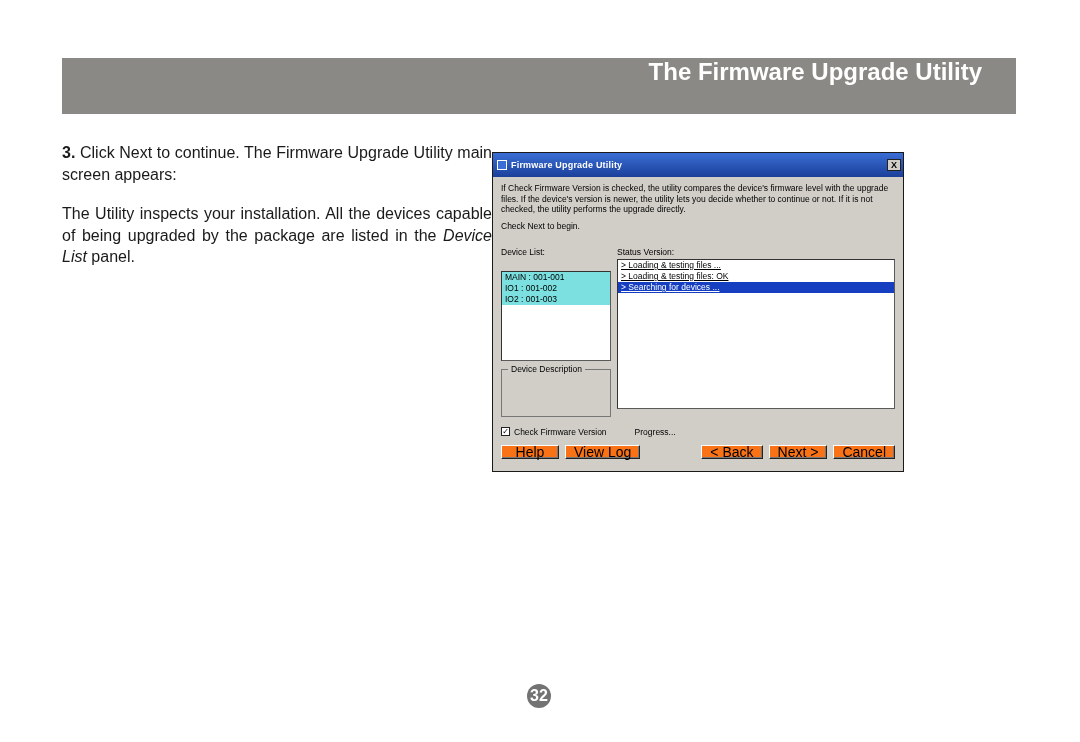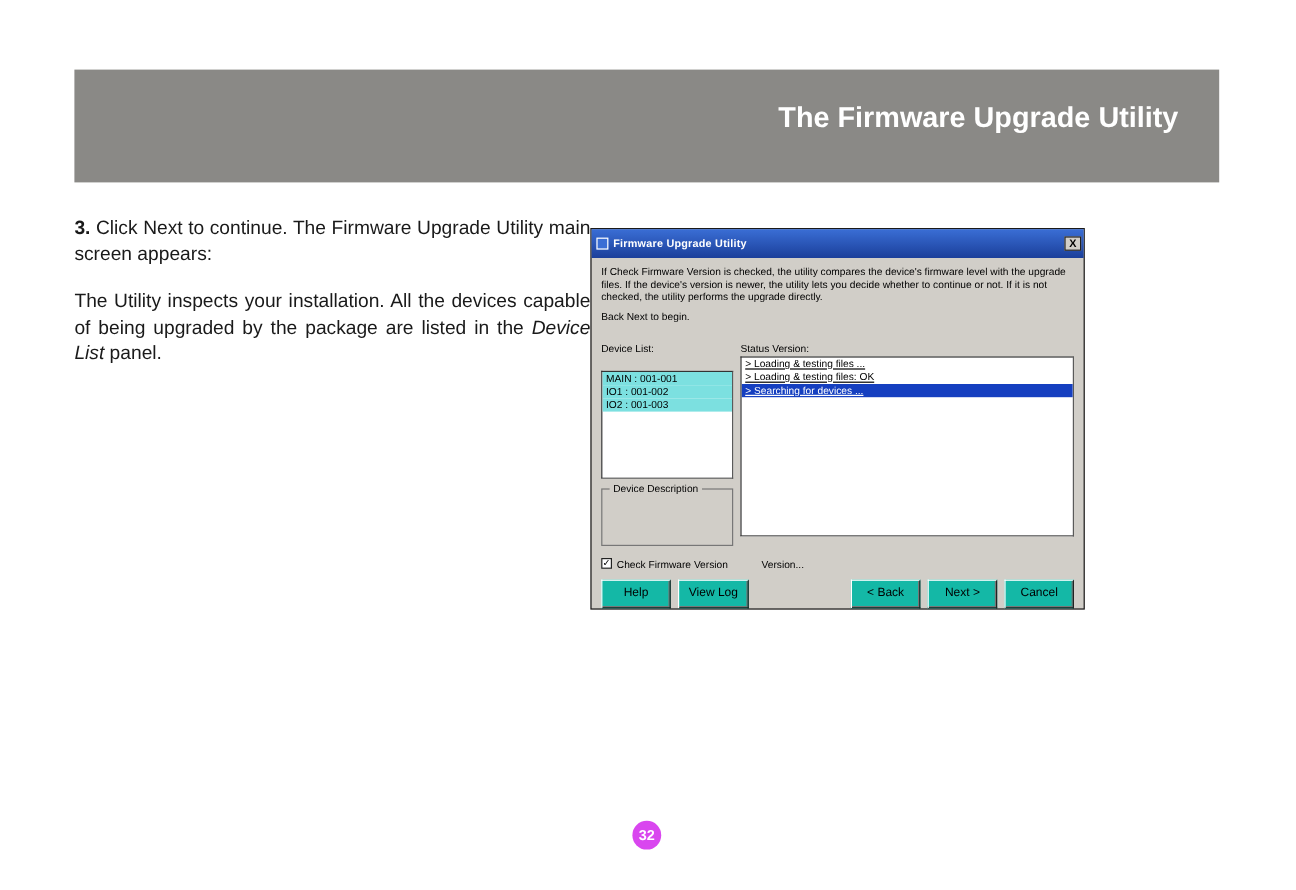--- a/index.html
+++ b/index.html
@@ -6,24 +6,24 @@
   html, body { width: 1080px; height: 742px; background: #ffffff; font-family: Arial, Helvetica, sans-serif; }
   .page {
     position: absolute;
     left: 62px;
     top: 58px;
     width: 954px;
     height: 646px;
   }
   .header-band {
     width: 100%;
-    height: 94px;
+    height: 56px;
     background: #8a8986;
     display: flex;
-    align-items: center;
+    align-items: flex-start;
     justify-content: flex-end;
     padding: 0 34px 12px 0;
   }
   .header-title {
     color: #ffffff;
     font-size: 24px;
     font-weight: bold;
   }
   .content {
     display: flex;
@@ -62,21 +62,21 @@
   }
   .titlebar .app-icon {
     width: 10px; height: 10px; background: #3a6ed5; border: 1px solid #fff; margin-right: 4px;
   }
   .titlebar .title-text { flex: 1; font-weight: bold; letter-spacing: 0.2px; }
   .titlebar .close-btn {
     width: 14px; height: 12px; background: #d1cec8; border: 1px solid #222; color:#000;
     display:flex; align-items:center; justify-content:center; font-size:9px; font-weight:bold;
     line-height: 1;
   }
-  .wizard-body { padding: 6px 8px 0 8px; }
+  .wizard-body { padding: 6px 8px 12px 8px; }
   .info-text { font-size: 8.5px; line-height: 1.25; margin-bottom: 6px; }
   .click-next { font-size: 8.5px; margin-bottom: 4px; }
   .panels { display: flex; gap: 6px; }
   .panel { display: flex; flex-direction: column; }
   .panel.left { width: 110px; }
   .panel.right { flex: 1; }
   .panel-label { font-size: 8.5px; margin-bottom: 2px; margin-top: 12px; }
   .listbox {
     background: #ffffff;
     border: 1px solid #5a5a5a;
@@ -110,39 +110,39 @@
   .checkbox .box { width:9px; height:9px; background:#fff; border:1px solid #222; display:flex; align-items:center; justify-content:center; }
   .checkbox .mark { font-size:8px; line-height:1; }
   .buttons-row {
     margin-top: 8px;
     display: flex;
     gap: 6px;
     justify-content: flex-start;
   }
   .spacer { flex: 1; }
   .winbtn {
-    min-width: 58px; height: 24px;
-    background: #14b8a6;
+    min-width: 58px; height: 14px;
+    background: #f97316;
     border: 1px solid #222;
     border-top-color: #fff; border-left-color:#fff;
     box-shadow: inset -1px -1px 0 #777;
-    font-size: 10px;
+    font-size: 14px;
     display:flex; align-items:center; justify-content:center;
     padding: 0 8px;
   }
   .page-number-badge {
     position: absolute;
     left: 50%;
     transform: translateX(-50%);
     bottom: -4px;
     width: 24px; height: 24px;
     border-radius: 50%;
-    background: #d946ef;
+    background: #737373;
     color: #fff;
-    font-size: 12px;
+    font-size: 16px;
     font-weight: bold;
     display: flex;
     align-items: center;
     justify-content: center;
   }
 </style>
 </head>
 <body>
 
 <div class="page">
@@ -162,21 +162,21 @@
 
     <div class="right-col">
       <div class="wizard">
         <div class="titlebar">
           <div class="app-icon"></div>
           <div class="title-text">Firmware Upgrade Utility</div>
           <div class="close-btn">X</div>
         </div>
         <div class="wizard-body">
           <div class="info-text">If Check Firmware Version is checked, the utility compares the device's firmware level with the upgrade files. If the device's version is newer, the utility lets you decide whether to continue or not. If it is not checked, the utility performs the upgrade directly.</div>
-          <div class="click-next">Back Next to begin.</div>
+          <div class="click-next">Check Next to begin.</div>
 
           <div class="panels">
             <div class="panel left">
               <div class="panel-label">Device List:</div>
               <div class="listbox devlist" id="devlist">
                   <div class="row hl-cyan">MAIN : 001-001</div>
                   <div class="row hl-cyan">IO1 : 001-002</div>
                   <div class="row hl-cyan">IO2 : 001-003</div>
                 </div>
               <div class="descbox">
@@ -193,21 +193,21 @@
             </div>
           </div>
 
           <div class="controls-row">
             <div class="checkbox">
               <div class="box">
                   <span class="mark">✓</span>
                 </div>
               <span>Check Firmware Version</span>
             </div>
-            <div>Version...</div>
+            <div>Progress...</div>
           </div>
 
           <div class="buttons-row">
             <div class="winbtn">Help</div>
             <div class="winbtn">View Log</div>
             <div class="spacer"></div>
             <div class="winbtn">&lt; Back</div>
             <div class="winbtn">Next &gt;</div>
             <div class="winbtn">Cancel</div>
           </div>

